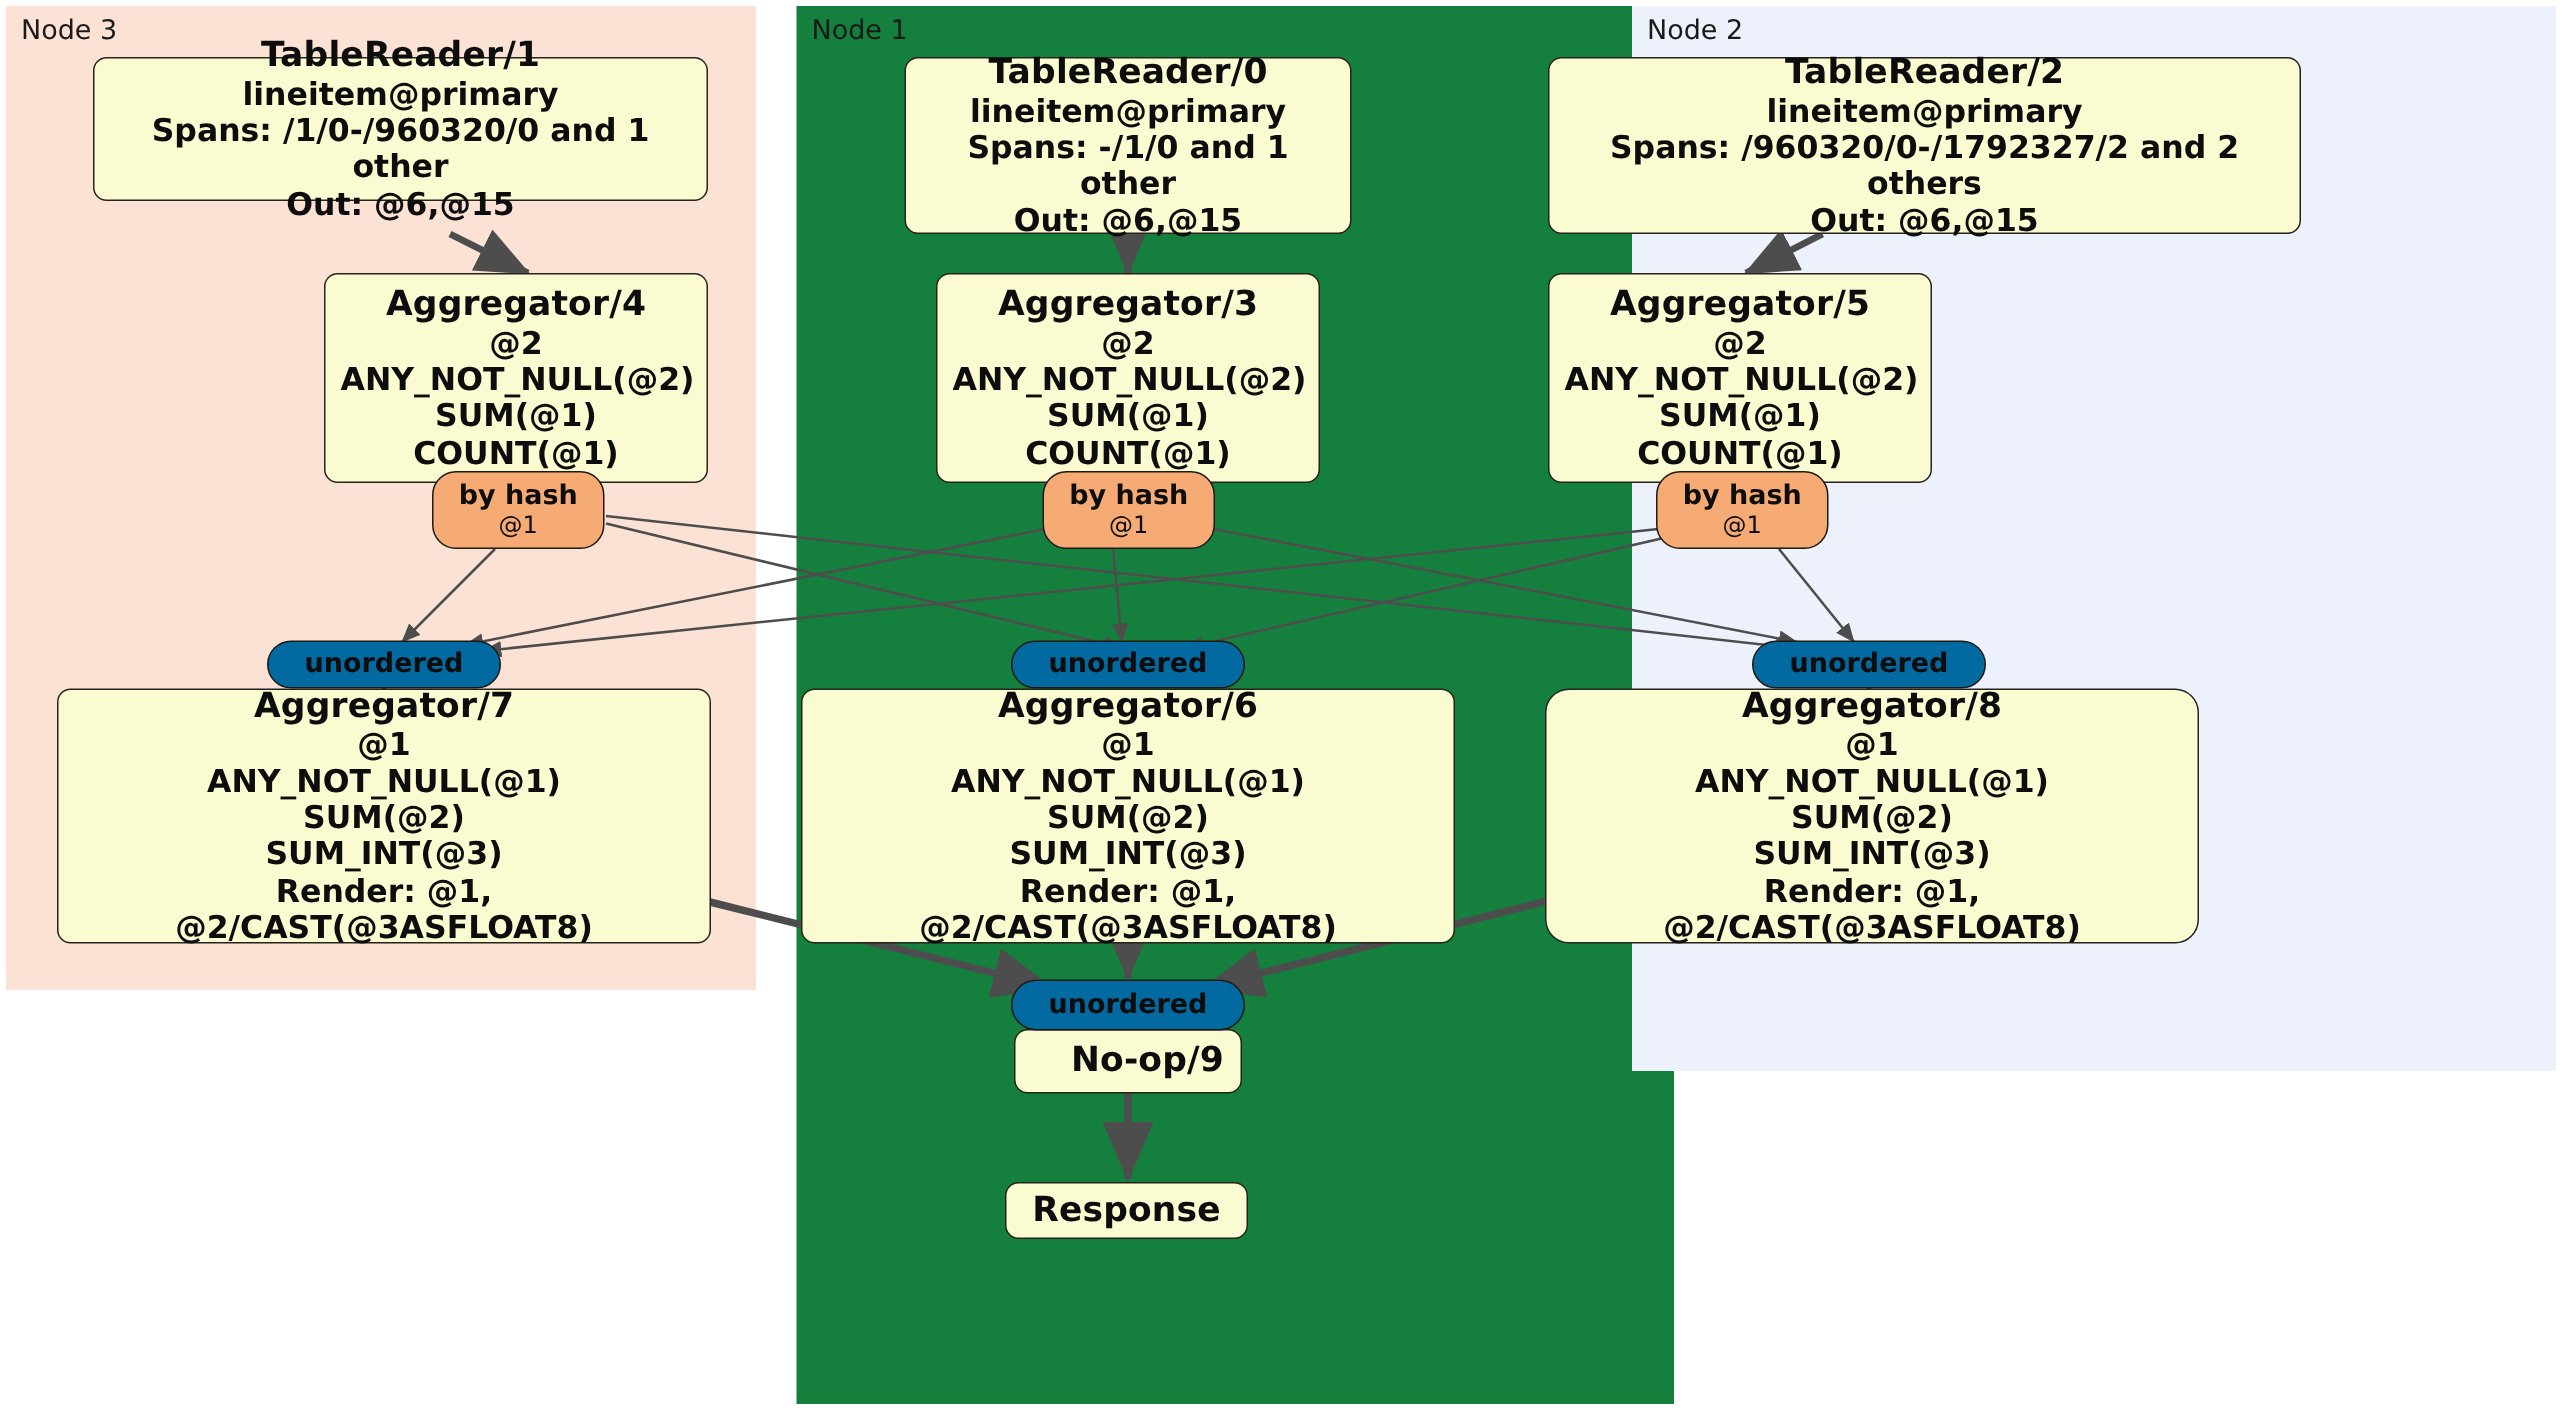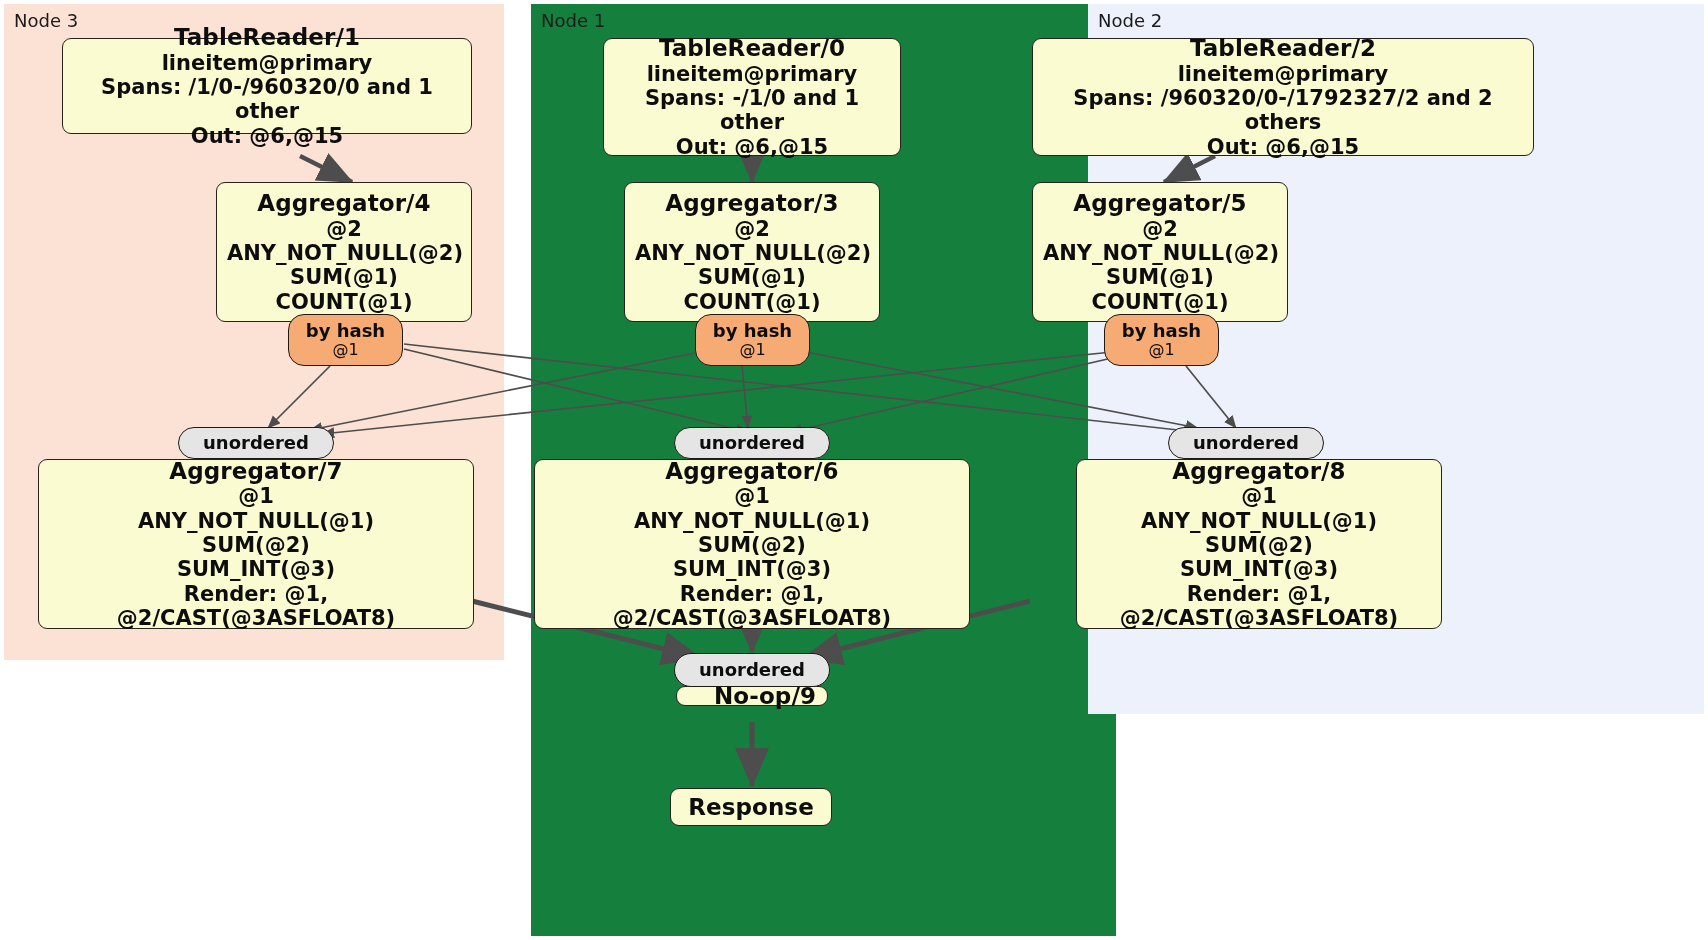--- a/index.html
+++ b/index.html
@@ -38,21 +38,21 @@
   
   .badge{
     position:absolute;box-sizing:border-box;
     border:1.6px solid #1d1a14;border-radius:16px;
     display:flex;flex-direction:column;align-items:center;justify-content:center;
     text-align:center;color:#0d0d0d;line-height:1.1;
   }
   .badge .bt{font-weight:bold;font-size:18px;}
   .badge .bs{font-size:16px;font-weight:400;}
   .badge.hash{background:#f7ab74;}
-  .badge.unord{background:#e5e5e5;border-radius:18px;}
+  .badge.unord{background:#0369a1;border-radius:18px;}
 </style>
 </head>
 <body>
 
 <div id="stage">
 
   <div class="panel" style="left:4px;top:4px;width:500px;height:656px;background:#fbe2d5;">
     <span class="panel-label">Node 3</span>
   </div>
 
@@ -157,30 +157,30 @@
 
   <div class="box" style="left:534px;top:459px;width:436px;height:170px;">
     <div class="ttl">Aggregator/6</div>
     <div class="ln">@1</div>
     <div class="ln">ANY_NOT_NULL(@1)</div>
     <div class="ln">SUM(@2)</div>
     <div class="ln">SUM_INT(@3)</div>
     <div class="ln">Render: @1, @2/CAST(@3ASFLOAT8)</div>
   </div>
 
-  <div class="box" style="left:1076px;top:459px;width:366px;height:170px;">
+  <div class="box" style="left:1030px;top:459px;width:436px;height:170px;border-radius:16px;">
     <div class="ttl">Aggregator/8</div>
     <div class="ln">@1</div>
     <div class="ln">ANY_NOT_NULL(@1)</div>
     <div class="ln">SUM(@2)</div>
     <div class="ln">SUM_INT(@3)</div>
     <div class="ln">Render: @1, @2/CAST(@3ASFLOAT8)</div>
   </div>
 
-  <div class="box small-box" style="left:676px;top:686px;width:152px;height:20px;padding-left:36px;">
+  <div class="box small-box" style="left:676px;top:686px;width:152px;height:43px;padding-left:36px;">
     <div class="ttl">No-op/9</div>
   </div>
 
   <div class="box small-box" style="left:670px;top:788px;width:162px;height:38px;justify-content:center;">
     <div class="ttl">Response</div>
   </div>
 
   <div class="badge hash" style="left:288px;top:314px;width:115px;height:52px;">
     <span class="bt">by hash</span>
     <span class="bs">@1</span>

